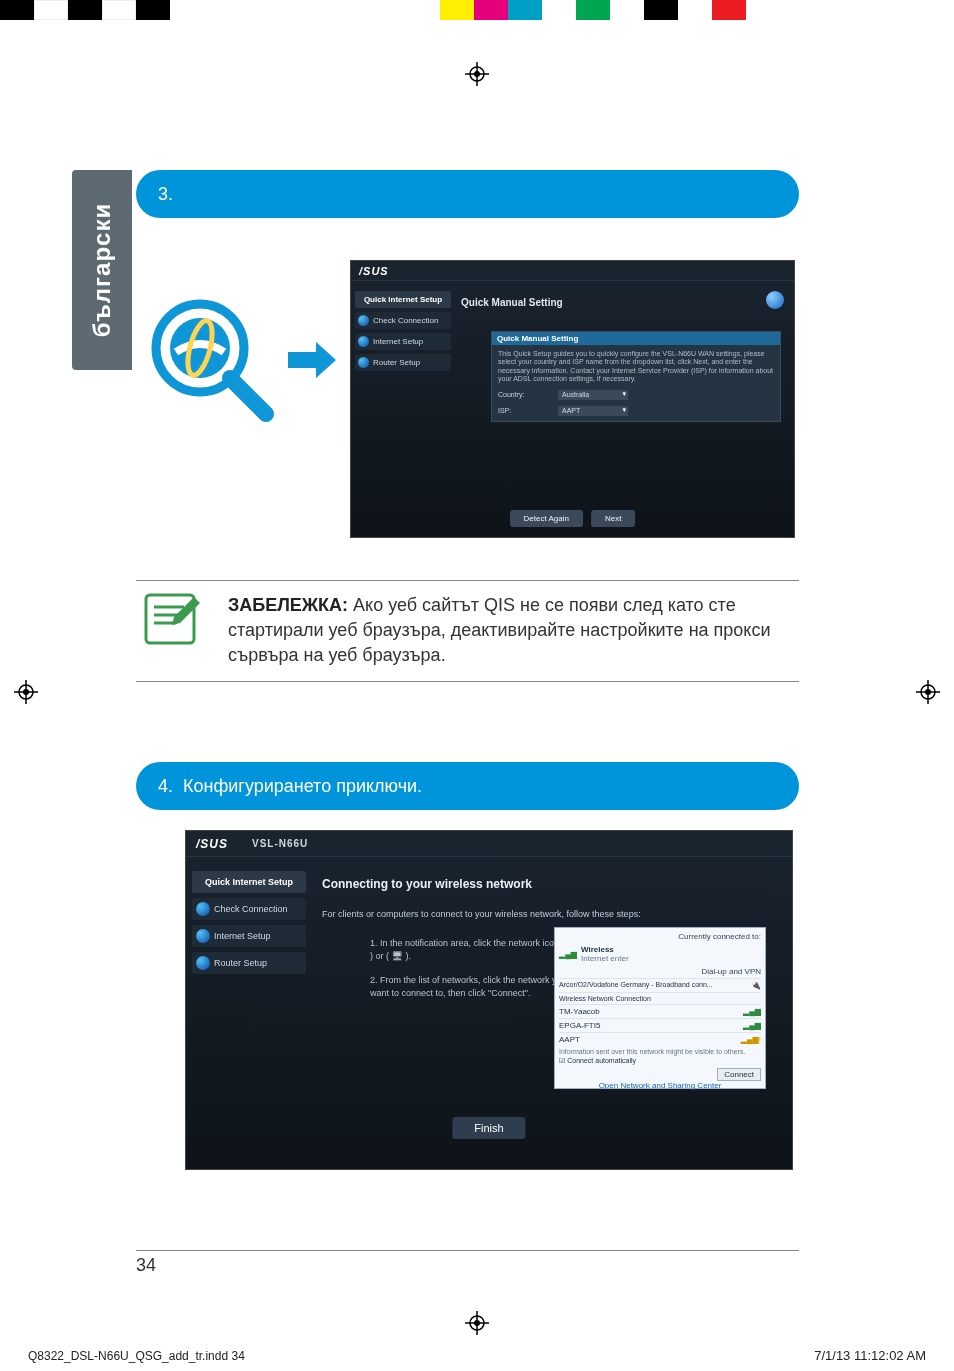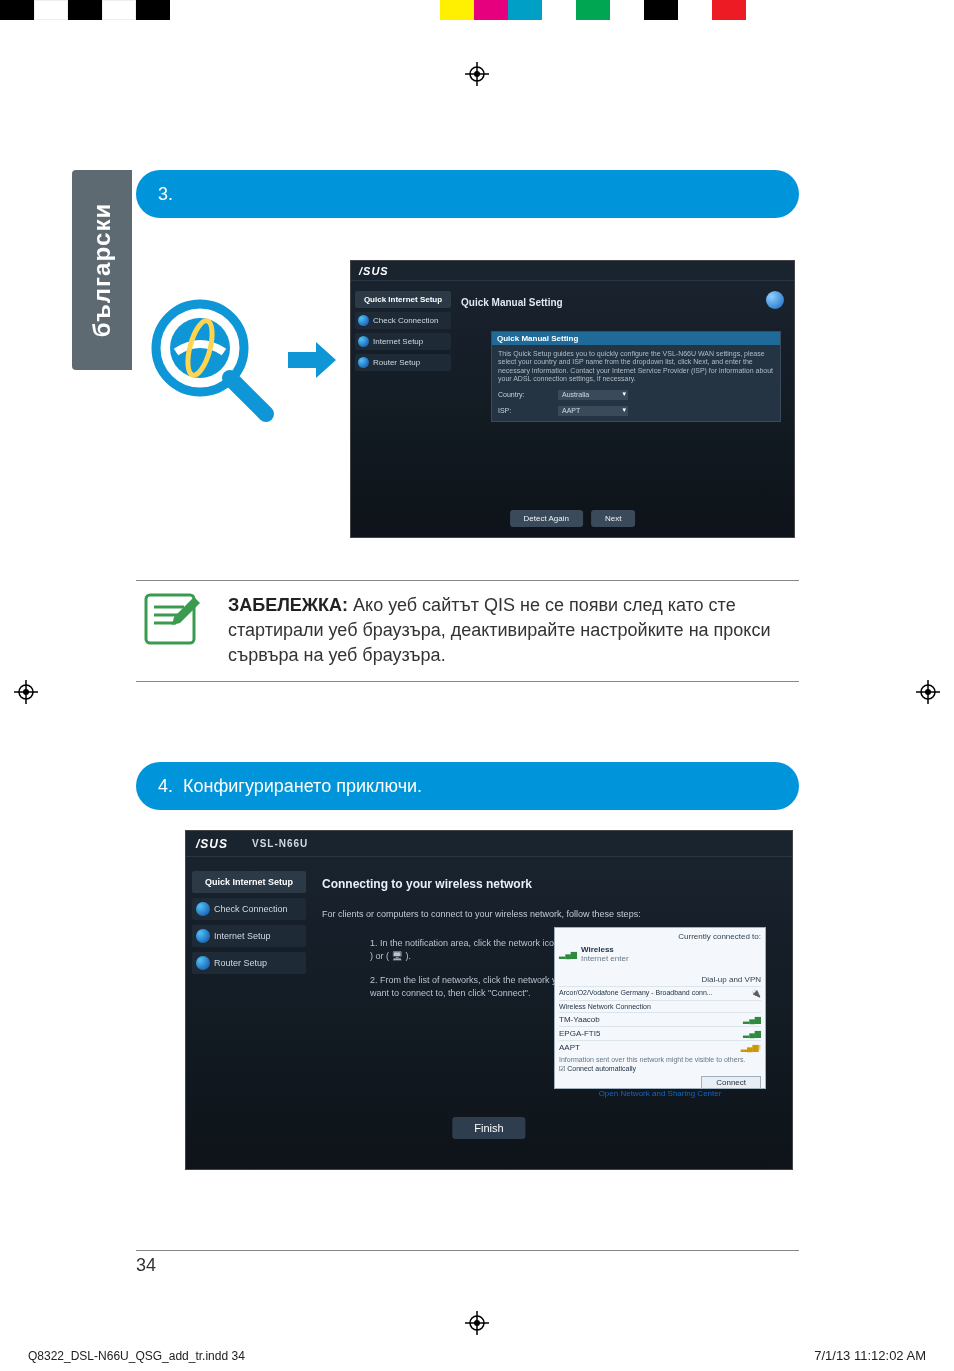--- a/index.html
+++ b/index.html
@@ -75,21 +75,21 @@
   .shot2 .side-item { background: #1e2a36; color: #d0dae4; font-size: 9px; padding: 6px 4px 6px 22px; margin-top: 5px; border-radius: 2px; position: relative; }
   .shot2 .side-item::before { content: ""; position: absolute; left: 4px; top: 4px; width: 14px; height: 14px; border-radius: 50%; background: radial-gradient(circle at 30% 30%, #4fc3f7, #0d47a1); }
   .shot2 .h2 { position: absolute; left: 136px; top: 46px; font-size: 12px; font-weight: bold; color: #e8f0f8; }
   .shot2 .sub { position: absolute; left: 136px; top: 78px; font-size: 9px; color: #c0ccd8; }
   .shot2 .steps { position: absolute; left: 152px; top: 106px; width: 210px; font-size: 9px; color: #b8c4d0; line-height: 1.4; margin-left: 32px; }
   .shot2 .steps p { margin-bottom: 12px; }
   .shot2 .wifi-popup { position: absolute; left: 368px; top: 96px; width: 212px; height: 162px; background: #f4f8fc; border: 1px solid #9fb0c0; color: #234; font-size: 8px; padding: 4px; }
   .shot2 .wifi-popup .wh { font-size: 8px; color: #345; margin-bottom: 2px; text-align: right; }
   .shot2 .wifi-popup .wrow { display: flex; justify-content: space-between; padding: 2px 0; border-top: 1px solid #dde5ec; }
   .shot2 .wifi-popup .sig { color: #2e8b3d; }
-  .shot2 .wifi-popup .conn-btn { float: right; background: #e8eef4; border: 1px solid #9fb0c0; padding: 1px 14px; margin-top: 3px; font-size: 8px; }
+  .shot2 .wifi-popup .conn-btn { float: right; background: #e8eef4; border: 1px solid #9fb0c0; padding: 1px 6px; margin-top: 3px; font-size: 8px; }
   .shot2 .wifi-popup .link { color: #1565c0; text-align: center; display: block; margin-top: 4px; clear: both; font-size: 8px; }
   .shot2 .finish { position: absolute; left: 50%; transform: translateX(-50%); bottom: 30px; background: #2e3e4e; color: #fff; font-size: 11px; font-weight: normal; padding: 5px 22px; border-radius: 3px; }
   
   
   .page-num { position: absolute; left: 136px; top: 1250px; font-size: 18px; color: #333; border-top: 1px solid #888; padding-top: 4px; width: 663px; }
   .footer-left { position: absolute; left: 28px; bottom: 8px; font-size: 12px; color: #222; }
   .footer-right { position: absolute; right: 28px; bottom: 8px; font-size: 13px; color: #222; }
 </style>
 </head>
 <body>
@@ -238,21 +238,21 @@
   </div>
   <div class="wifi-popup">
     <div class="wh">Currently connected to:</div>
     <div style="display:flex;align-items:center;gap:4px;padding:2px 0">
       <span style="color:#2e8b3d">▂▄▆</span>
       <span>
         <div style="font-weight:bold">Wireless</div>
         <div style="color:#678">Internet enter</div>
       </span>
     </div>
-    <div class="wh" style="margin-top:10px">Dial-up and VPN</div>
+    <div class="wh" style="margin-top:2px">Dial-up and VPN</div>
     <div class="wrow">
         <span style="font-size:7px;overflow:hidden;white-space:nowrap;text-overflow:ellipsis;max-width:180px">Arcor/O2/Vodafone Germany - Broadband conn...</span>
         <span>🔌</span>
       </div>
     <div class="wrow">
         <span style="font-size:7px">Wireless Network Connection</span>
         <span></span>
       </div>
     <div class="wrow">
         <span>TM-Yaacob</span>

